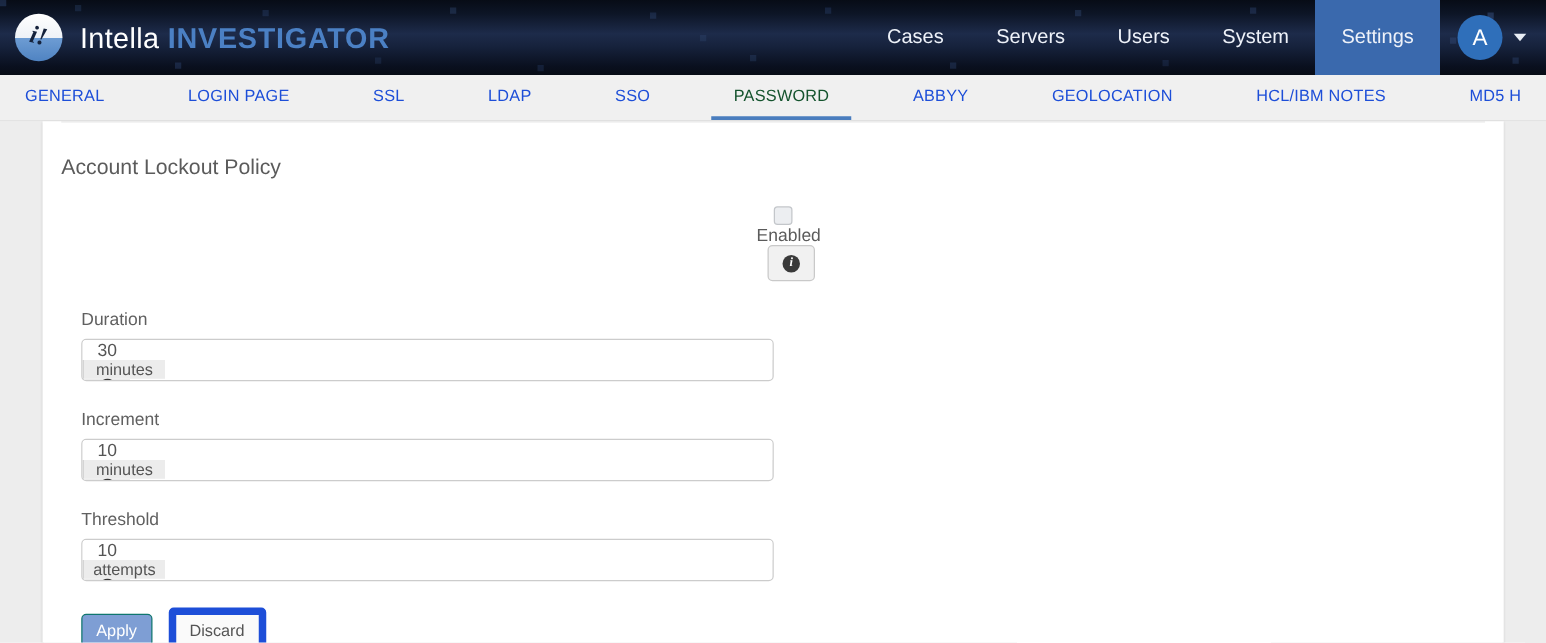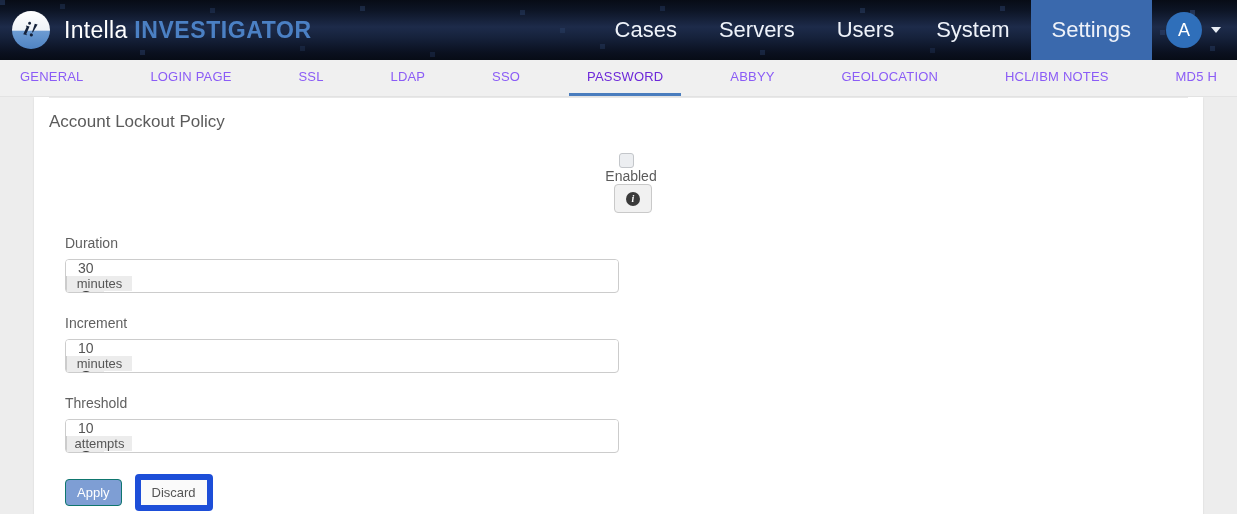--- a/index.html
+++ b/index.html
@@ -21,41 +21,41 @@
   .brand { display:flex; align-items:center; padding-left:12px; position:relative; z-index:1; }
   .logo { width:38px; height:38px; border-radius:50%;
     background:linear-gradient(180deg,#ffffff 0%, #eef2f7 51%, #6d9cd3 52%, #4f83c2 100%);
     display:flex; align-items:center; justify-content:center; }
   .logo-glyph { font:italic 700 20px "Liberation Serif", serif; color:#15223b;
     transform:rotate(14deg); margin-top:-2px; }
   .brand-text { margin-left:14px; font-size:23px; color:#ffffff; letter-spacing:.3px; white-space:nowrap; }
   .brand-product { font-weight:700; color:#4b80c4; letter-spacing:.6px; }
   .nav { display:flex; align-items:center; height:60px; padding-right:16px; position:relative; z-index:1; }
   .nav-item { height:60px; display:flex; align-items:center; padding:0 21px;
-    color:#eef2f9; font-size:22px; cursor:pointer; white-space:nowrap; }
+    color:#eef2f9; font-size:16px; cursor:pointer; white-space:nowrap; }
   .nav-item.active { background:#3a69ad; }
   .avatar-wrap { display:flex; align-items:center; margin-left:14px; cursor:pointer; }
   .avatar { width:36px; height:36px; border-radius:50%; background:#2f6fba; color:#fff;
     font-size:18px; display:flex; align-items:center; justify-content:center; }
   .caret { width:0; height:0; margin-left:9px; border-left:5px solid transparent;
     border-right:5px solid transparent; border-top:6px solid #e8edf5; }
 
   
   .tabbar { height:37px; background:#f0f0f0; border-bottom:1px solid #e3e3e3;
     display:flex; justify-content:space-between; align-items:stretch; padding:0 2px 0 2px; overflow:hidden; }
-  .tab { display:flex; align-items:center; padding:0 18px; font-size:13px; color:#8b5cf6;
+  .tab { display:flex; align-items:center; padding:0 18px; font-size:13px; color:#1d4ed8;
     letter-spacing:.2px; white-space:nowrap; cursor:pointer; border-bottom:3px solid transparent; }
-  .tab.active { border-bottom-color:#4a7dbe; color:#6d28d9; }
+  .tab.active { border-bottom-color:#4a7dbe; color:#14532d; }
 
   
   .main { height:417px; background:#ededed; }
   .card { margin:0 34px; background:#ffffff; min-height:403px; border-radius:0 0 5px 5px;
     box-shadow:0 1px 2px rgba(0,0,0,.12); padding:0 15px 30px 15px; }
   .top-divider { border:none; border-top:1px solid #e8e8e8; margin:0; padding-top:10px; }
-  .section-title { font-size:17px; font-weight:400; color:#5b5b5b; margin-top:4px; }
+  .section-title { font-size:17px; font-weight:400; color:#5b5b5b; margin-top:16px; }
 
   .check-row { display:flex; align-items:center; margin:21px 0 0 16px;flex-direction:column; }
   .checkbox { width:15px; height:15px; background:#eceef1; border:1px solid #c3c6ca;
     border-radius:3px; cursor:pointer; }
   .check-label { font-size:14px; color:#5b5b5b; margin-left:9px; }
   .info-btn { margin-left:13px; width:38px; height:29px; background:#f1f1f1;
     border:1px solid #c9c9c9; border-radius:4px; display:flex; align-items:center;
     justify-content:center; cursor:pointer; }
   .info-icon { width:14px; height:14px; border-radius:50%; background:#3a3a3a; color:#fff;
     font:italic 700 10px/14px "Liberation Serif", serif; display:inline-block; text-align:center; }

